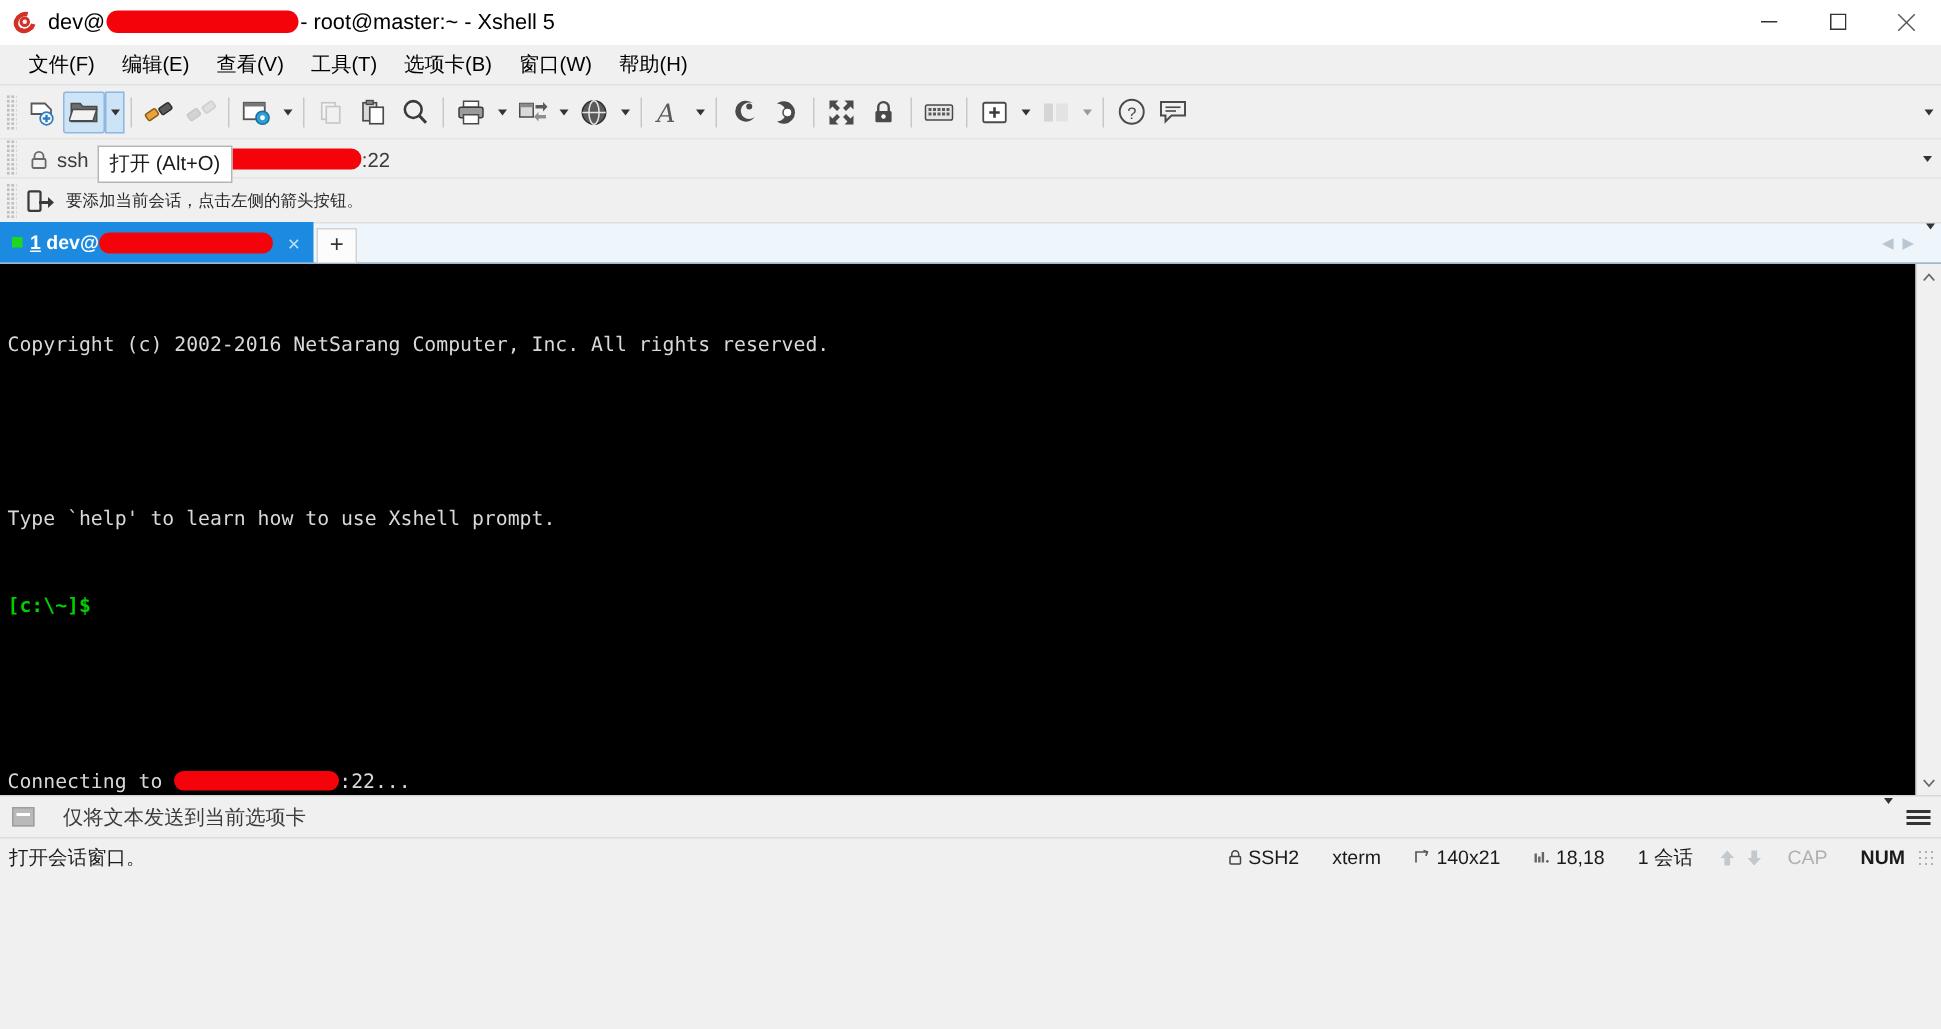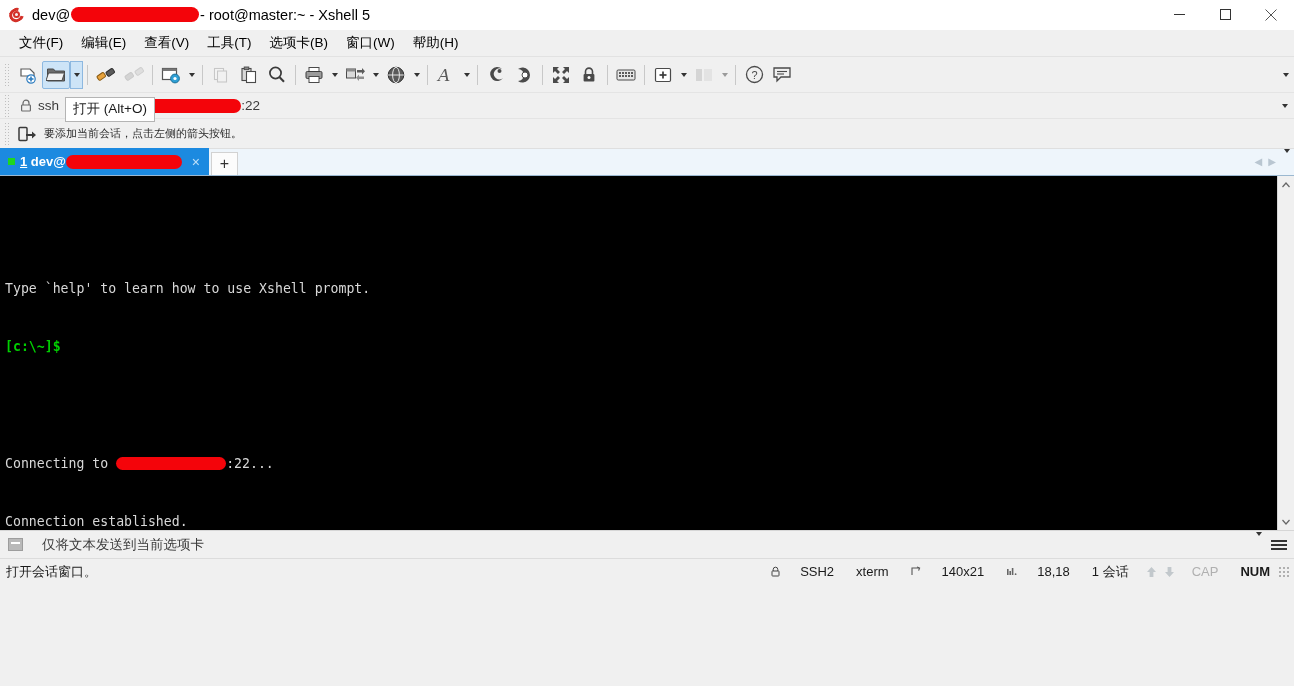--- a/index.html
+++ b/index.html
@@ -116,21 +116,21 @@
     align-items:center; justify-content:center; flex: none;
   }
   .caret { width: 0; height: 0; border-left: 3.5px solid transparent;
     border-right: 3.5px solid transparent; border-top: 4px solid #333; }
   .caret.light { border-top-color: #9a9a9a; }
 
   
   .addrbar {
     height: 26px; min-height: 26px;
     background: #f0f0f0;
-    display: flex; align-items: center;
+    display: flex; 
     border-top: 1px solid #e4e4e4;
     position: relative;
     padding-left: 4px;
   }
   .addr-field {
     flex: 1; display: flex; align-items: center;
     font-size: 13.5px; color: #3b3b3b;
     height: 26px; gap: 6px; padding-left: 6px;
   }
   .addr-field .redact.t2 { width: 96px; height: 14px; }
@@ -256,21 +256,21 @@
     display: flex; align-items: center;
     border-top: 1px solid #dcdcdc;
     font-size: 13px; color: #1a1a1a;
     padding-left: 6px;
   }
   .status-left { white-space: nowrap; }
   .status-right {
     margin-left: auto; display: flex; align-items: center;
     gap: 0px; padding-right: 4px;
   }
-  .st-cell { display: flex; align-items: center; gap: 20px; padding: 0 11px; white-space: nowrap; }
+  .st-cell { display: flex; align-items: center; gap: 4px; padding: 0 11px; white-space: nowrap; }
   .st-dim { color: #b0b0b0; }
   .st-bold { font-weight: bold; }
   .resize-grip {
     width: 12px; height: 12px; margin-left: 4px;
     background-image: radial-gradient(#b0b0b0 1px, transparent 1px);
     background-size: 4px 4px;
   }
 
   
   .tooltip {
@@ -596,20 +596,21 @@
     <div class="tab-new">+</div>
     <div class="tabbar-right">
       <span class="tab-nav-arrow">◀</span>
       <span class="tab-nav-arrow">▶</span>
       <span style="padding-left:4px;"><span class="caret"></span></span>
     </div>
   </div>
 
   <div class="terminal-wrap">
     <div class="terminal">
+      <div class="term-line">Copyright (c) 2002-2016 NetSarang Computer, Inc. All rights reserved.</div>
       <div class="term-line">&nbsp;</div>
       <div class="term-line">Type `help' to learn how to use Xshell prompt.</div>
       <div class="term-line t-green">[c:\~]$</div>
       <div class="term-line">&nbsp;</div>
       <div class="term-line"><span>Connecting to </span><span class="redact t4"></span><span>:22...</span></div>
       <div class="term-line">Connection established.</div>
       
       
       
       

